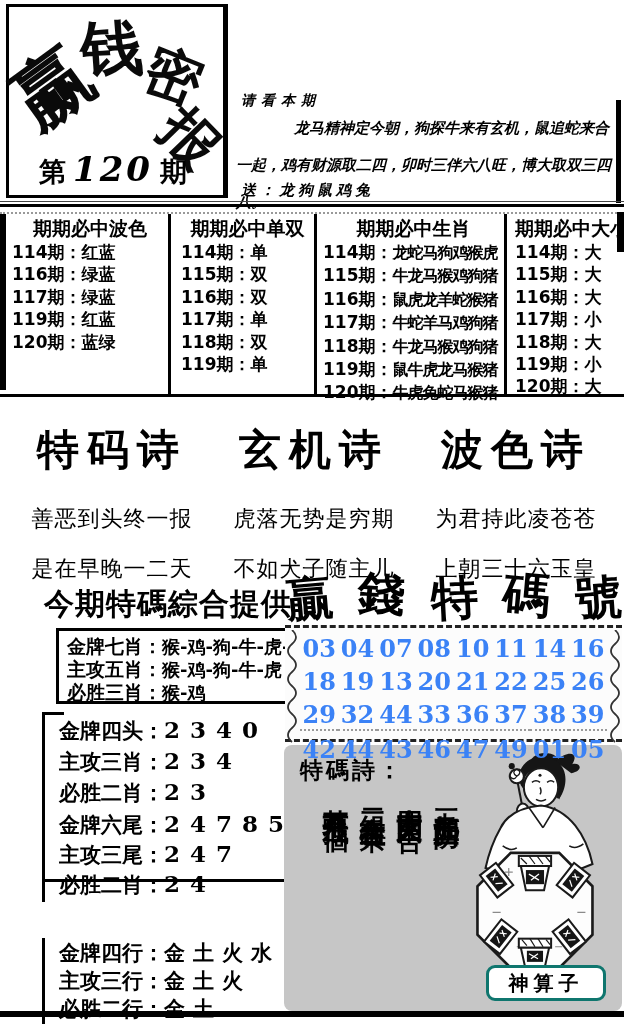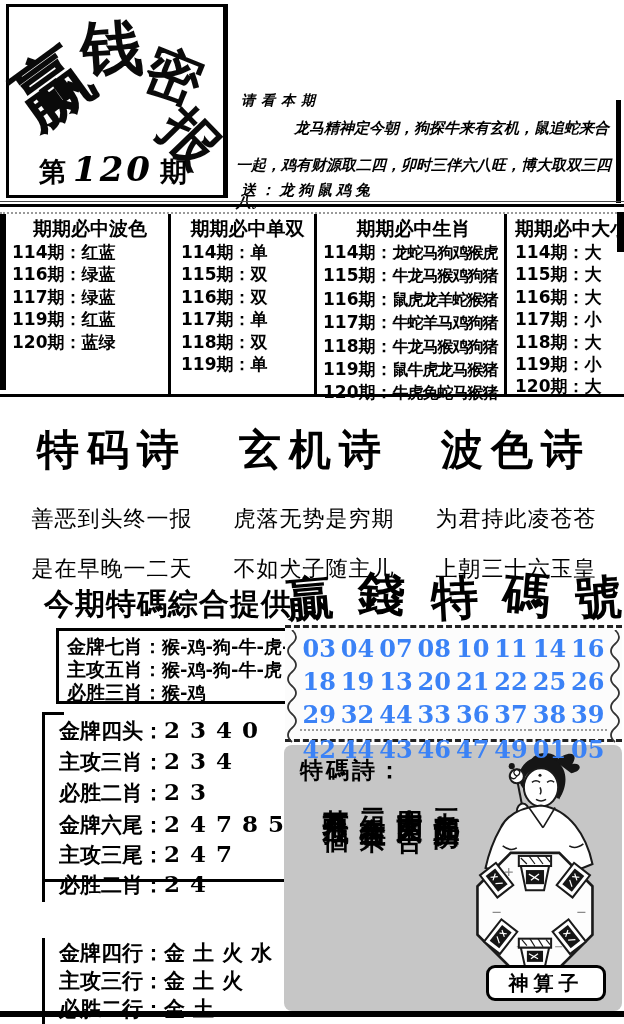--- a/index.html
+++ b/index.html
@@ -93,21 +93,21 @@
   
   .tema-panel{position:absolute;left:284px;top:745px;width:338px;height:266px;background:#c6c6c6;
               border-radius:8px;z-index:1;}
   .tema-title{position:absolute;left:16px;top:10px;font-size:23px;font-weight:800;letter-spacing:3px;}
   .tema-cols{position:absolute;left:6px;top:44px;height:214px;width:178px;
              writing-mode:vertical-rl;text-orientation:upright;
              font-weight:800;font-size:26px;letter-spacing:3px;}
   .tema-col{margin:0 7px;line-height:1.15;}
   .deity{position:absolute;right:2px;top:4px;width:162px;height:228px;}
   .deity-label{position:absolute;right:16px;bottom:10px;width:114px;height:30px;background:#fff;
-               border:3px solid #000000;border-radius:9px;display:flex;align-items:center;
+               border:3px solid #0f766e;border-radius:9px;display:flex;align-items:center;
                justify-content:center;font-size:20px;font-weight:800;letter-spacing:5px;z-index:2;}
 </style>
 </head>
 <body>
 
 <div class="page">
 
   <div class="logo-box">
     <span class="logo-char lc0">赢</span>
     <span class="logo-char lc1">钱</span>

